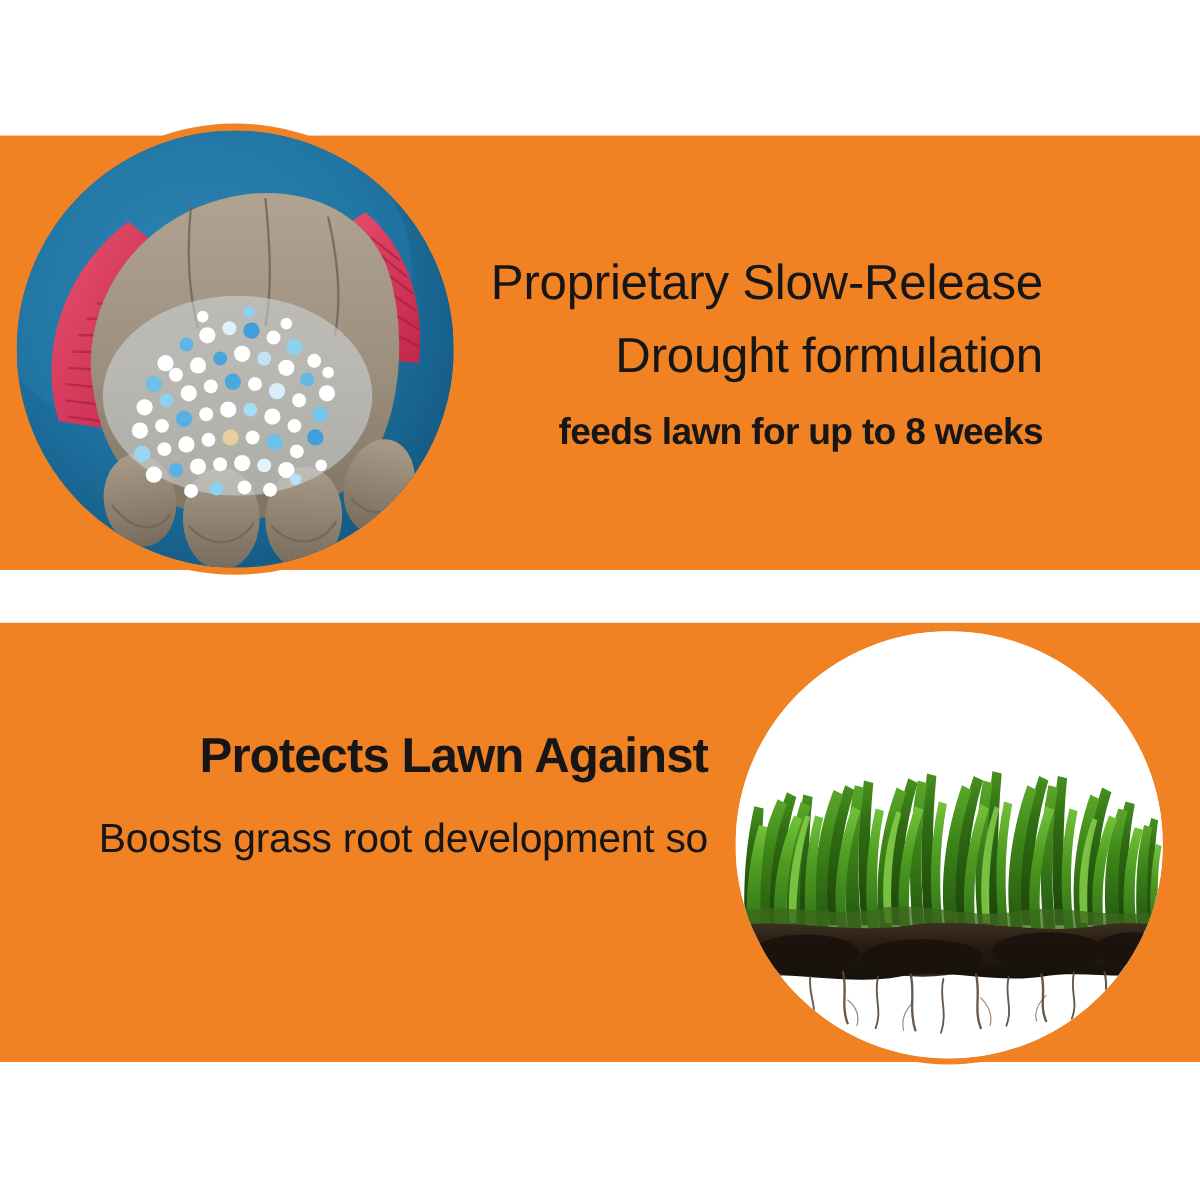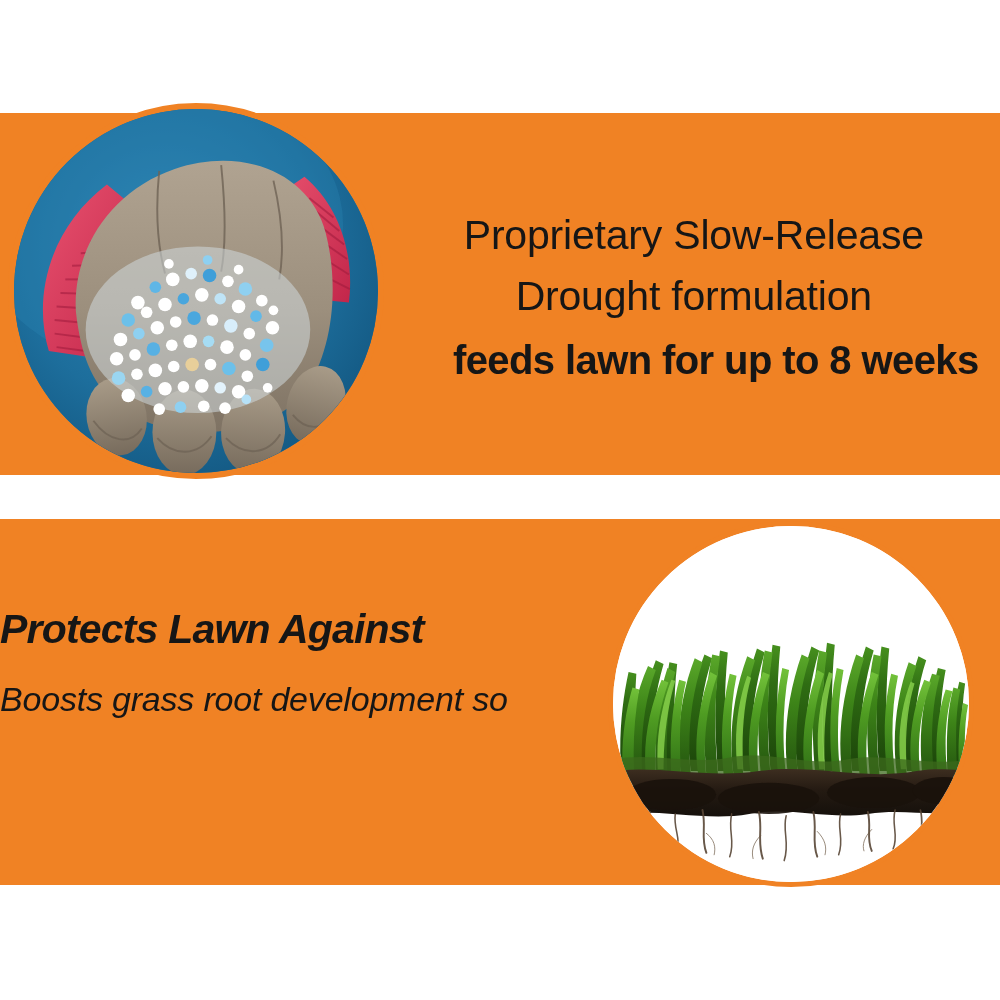--- a/index.html
+++ b/index.html
@@ -58,42 +58,40 @@
     inset: 0;
   }
 
   
   .copy { position: absolute; color: #161616; }
   .copy .line { display: block; white-space: nowrap; }
 
   #copy-top {
     left: 409px;
     top: 205px;
-    text-align: center;
+    text-align: right;
   }
   #copy-top .light {
     font-size: 41px;
     font-weight: 400;
     line-height: 61px;
     letter-spacing: -0.2px;
   }
   #copy-top .heavy {
-    font-size: 40px;
+    font-size: 31px;
     font-weight: 700;
     line-height: 66px;
     letter-spacing: -0.6px;
-    margin-left: 44px;
   }
 
   #copy-bottom {
     left: 0px;
     top: 600px;
     width: 590px;
-    text-align: left;
-    font-style: italic;
+    text-align: right;
   }
   #copy-bottom .heavy {
     font-size: 41px;
     font-weight: 700;
     line-height: 59px;
     letter-spacing: -0.8px;
   }
   #copy-bottom .light {
     font-size: 34px;
     font-weight: 400;

